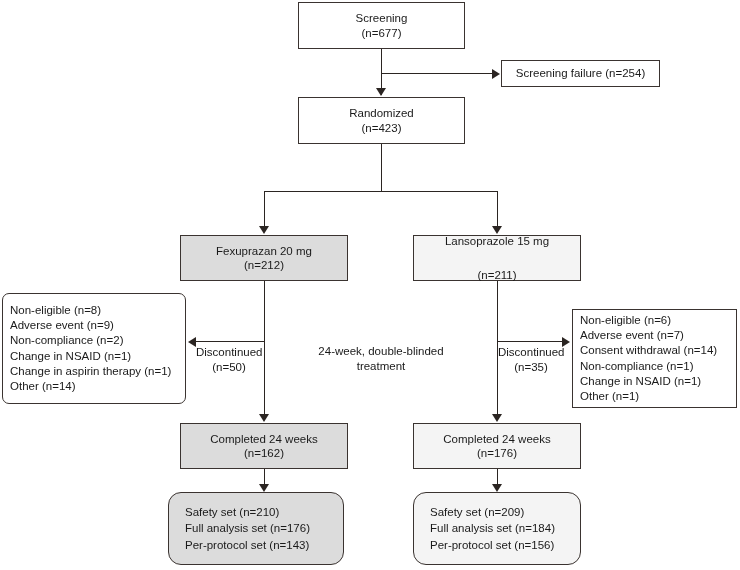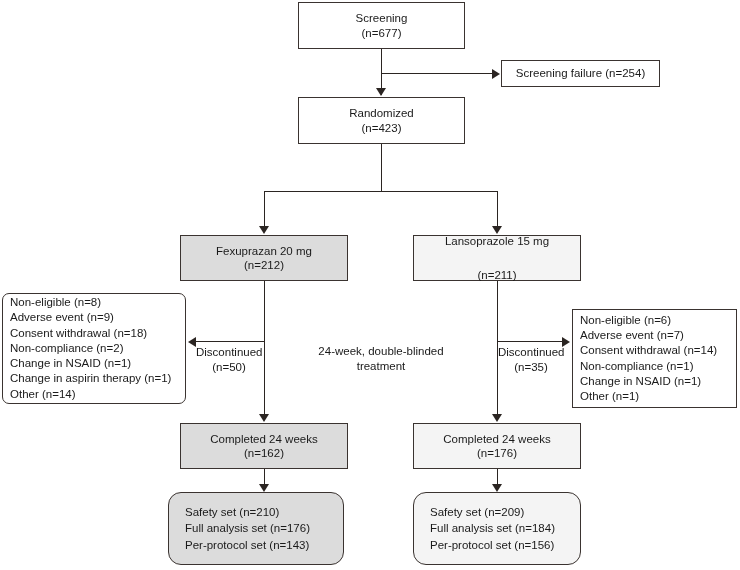--- a/index.html
+++ b/index.html
@@ -167,21 +167,20 @@
   </div>
 
   <div class="caption" style="left:281px; top:344px; width:200px;">
     <span class="ln">24-week, double-blinded</span>
     <span class="ln">treatment</span>
   </div>
 
   <div class="listbox" style="left:2px; top:293px; width:184px; height:111px;border-radius:7px;">
     <span class="ln">Non-eligible (n=8)</span>
     <span class="ln">Adverse event (n=9)</span>
-    <span class="ln">Consent withdrawal (n=18)</span>
     <span class="ln">Non-compliance (n=2)</span>
     <span class="ln">Change in NSAID (n=1)</span>
     <span class="ln">Change in aspirin therapy (n=1)</span>
     <span class="ln">Other (n=14)</span>
   </div>
 
   <div class="listbox" style="left:572px; top:297px; width:165px; height:99px;margin-top:12px;">
     <span class="ln">Non-eligible (n=6)</span>
     <span class="ln">Adverse event (n=7)</span>
     <span class="ln">Consent withdrawal (n=14)</span>

